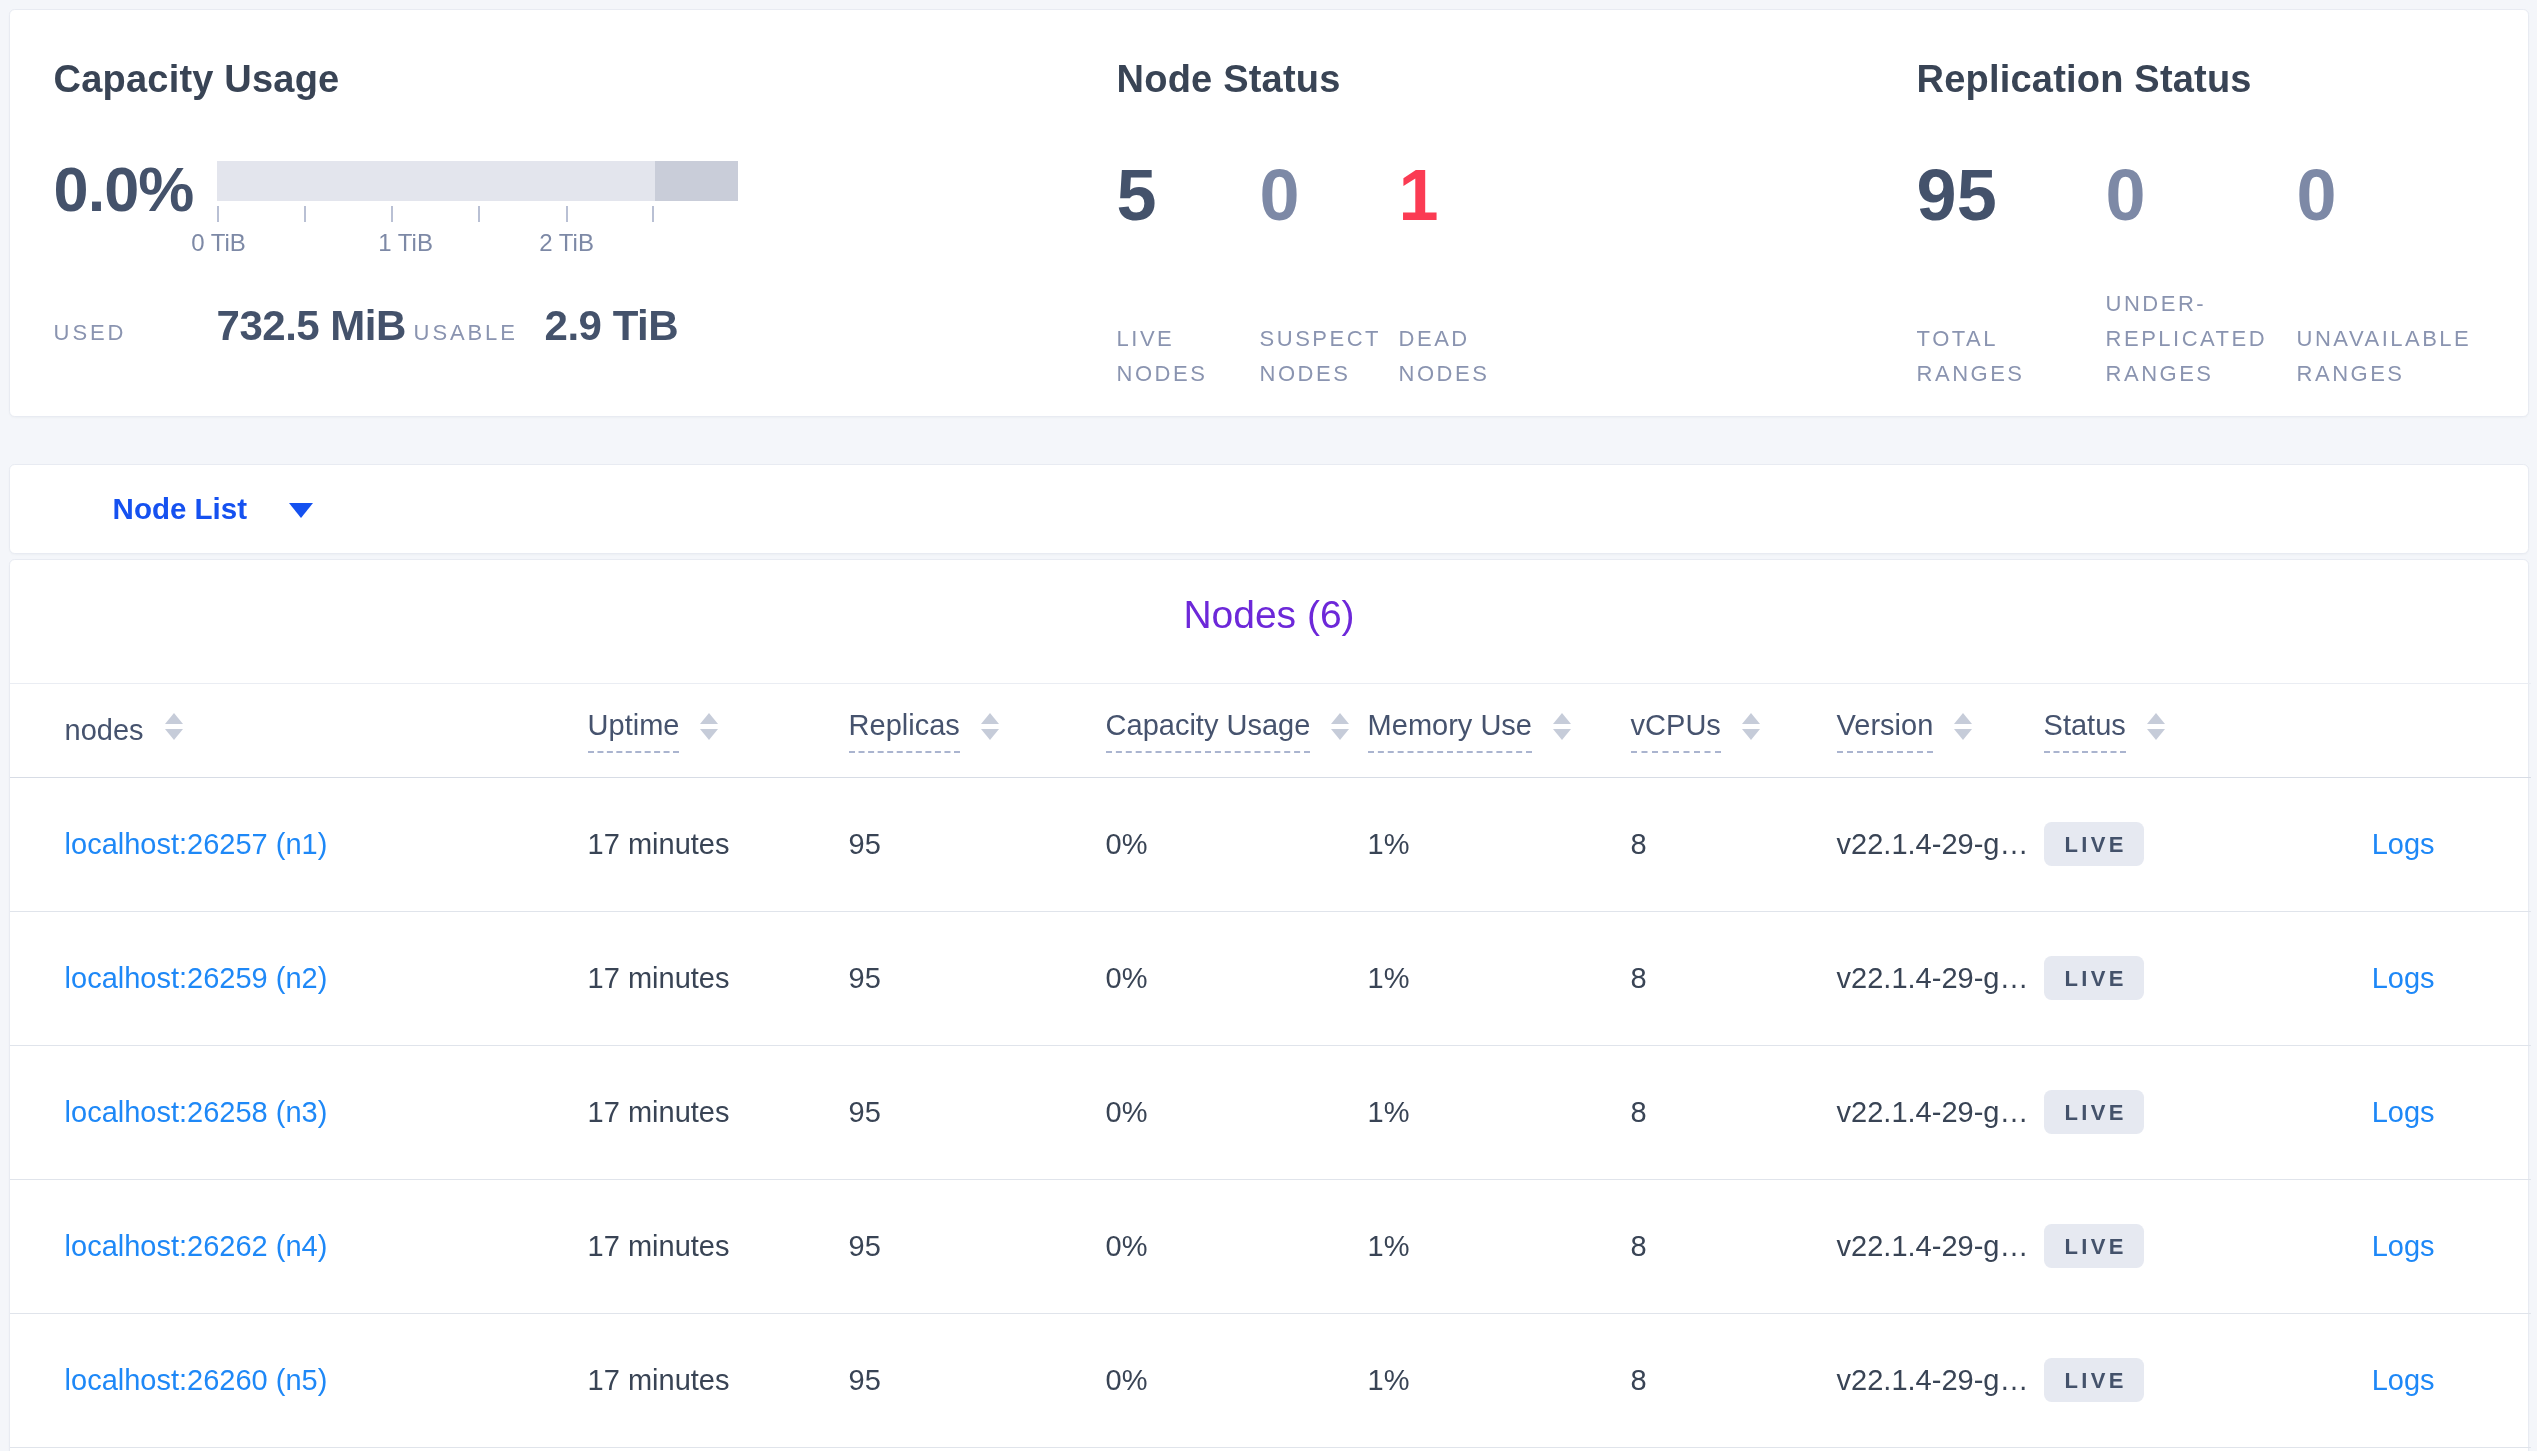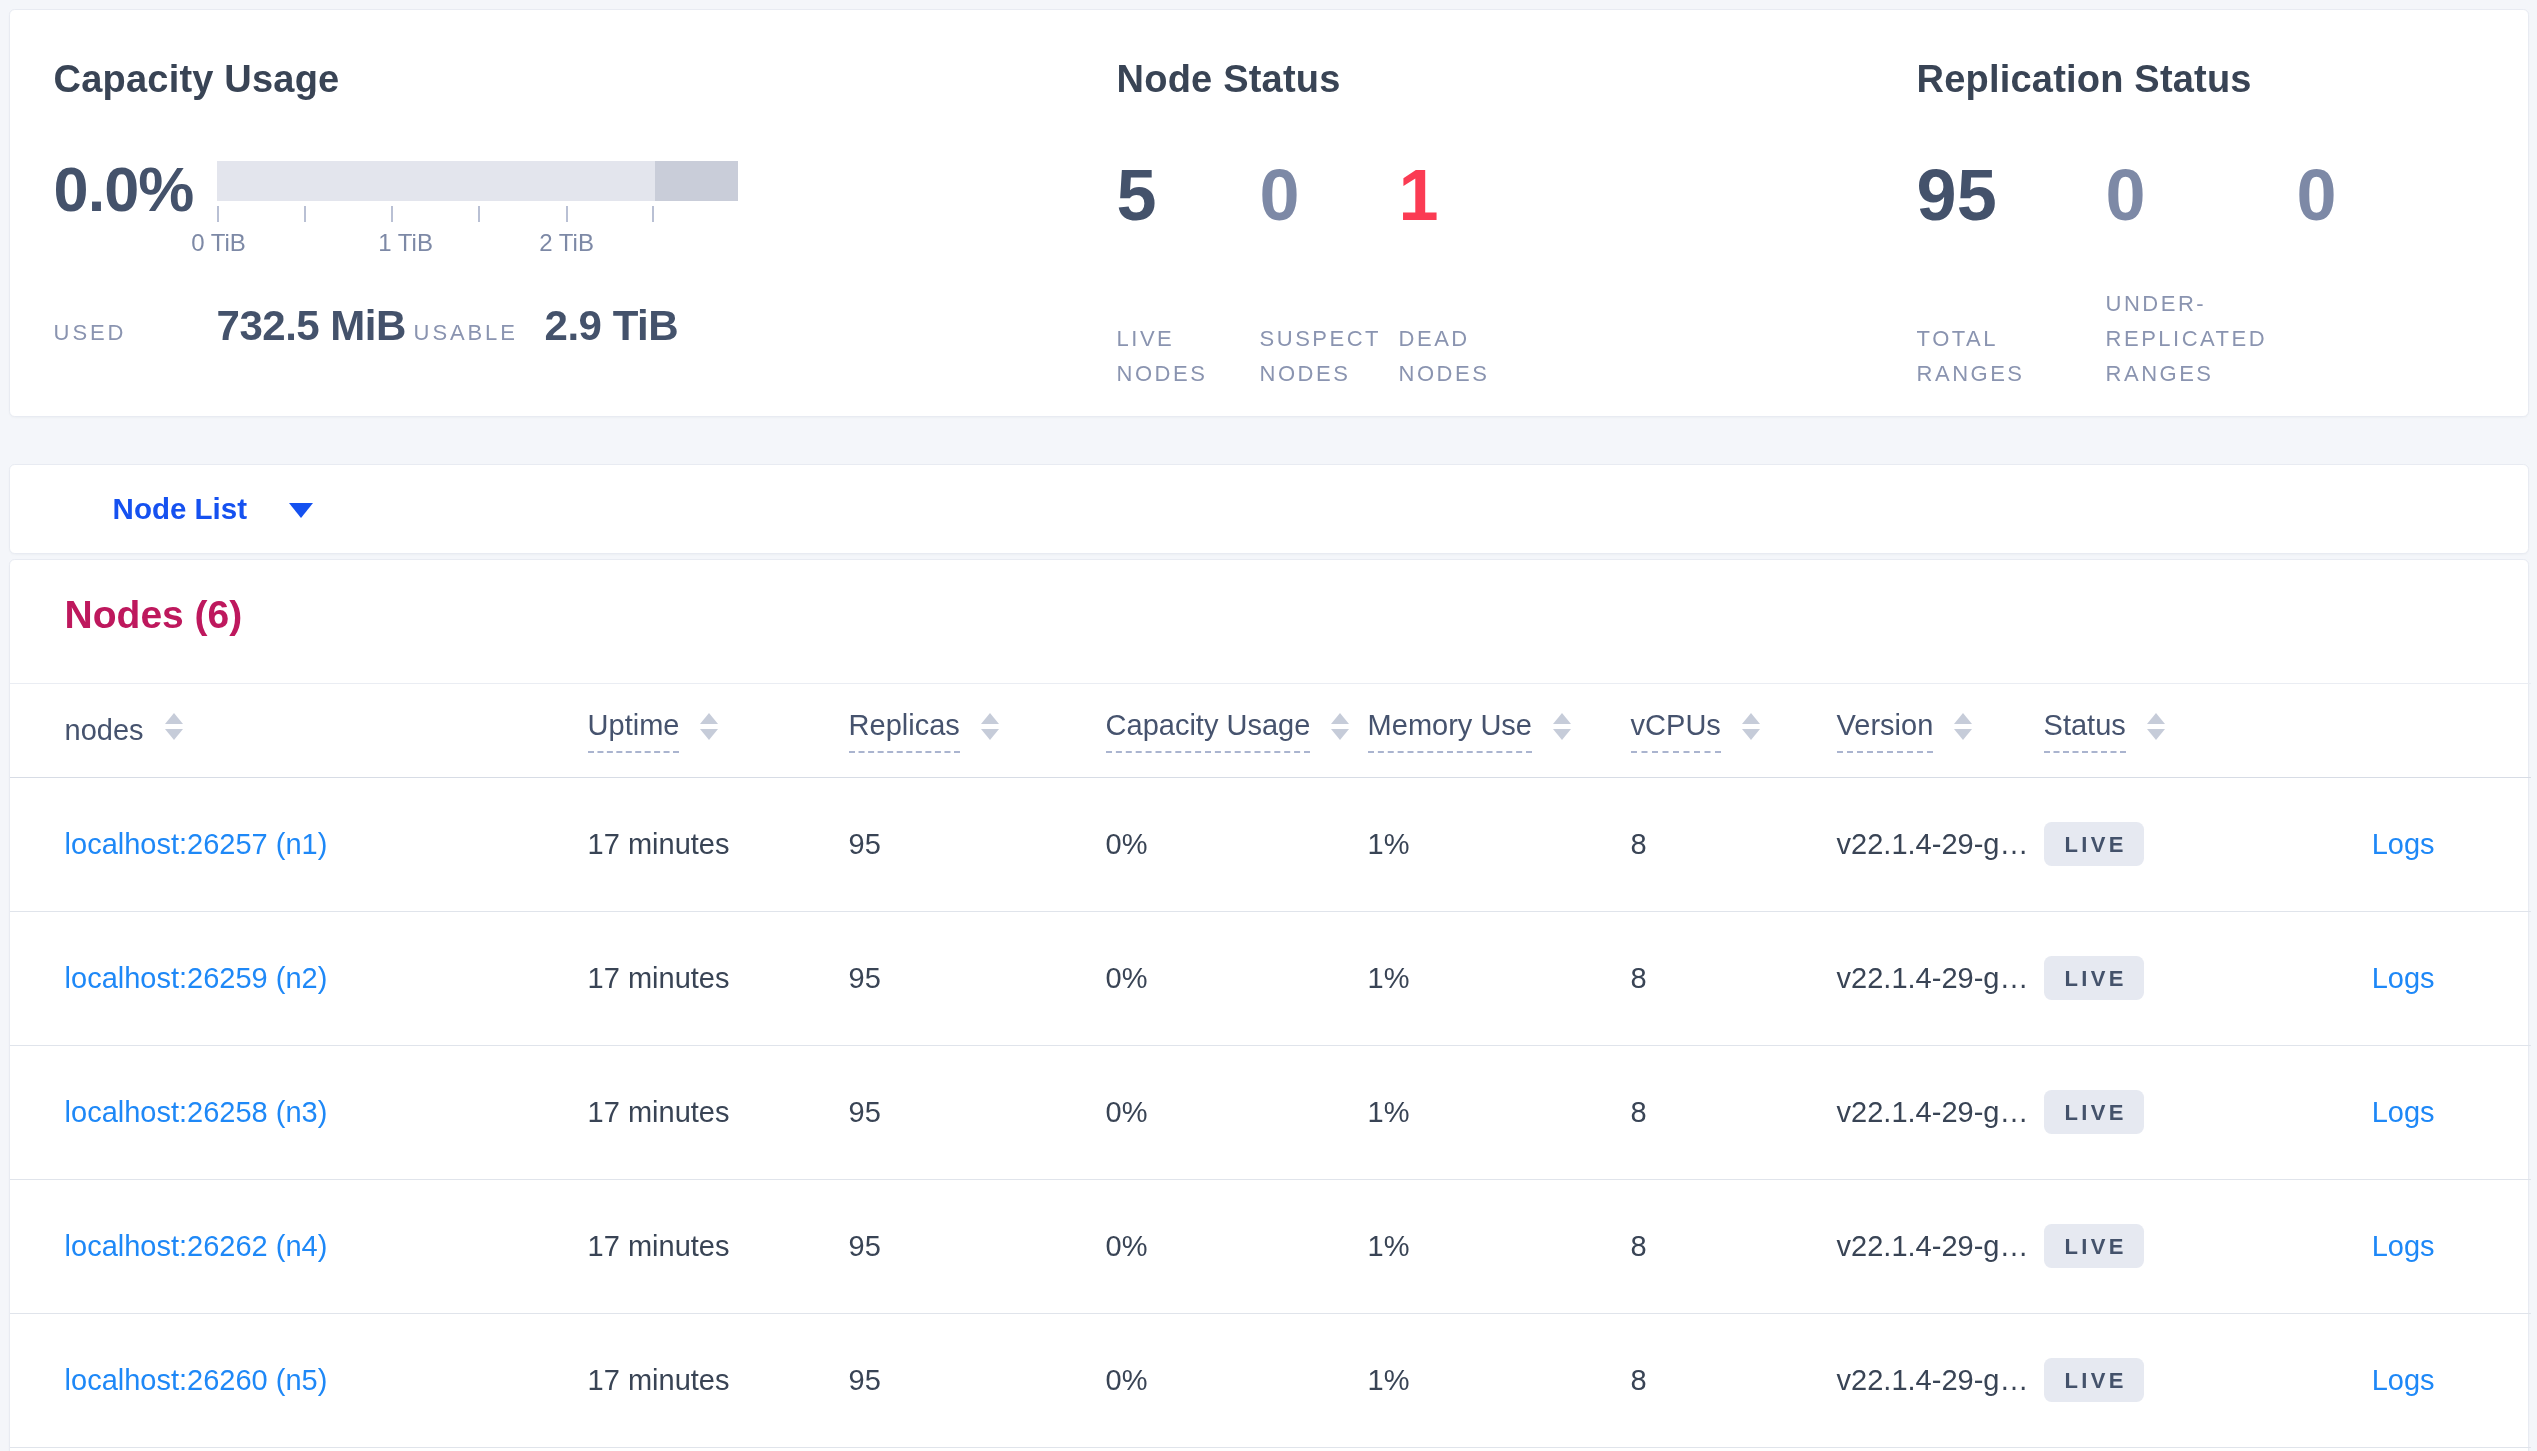--- a/index.html
+++ b/index.html
@@ -54,21 +54,21 @@
   .rc1{flex:0 0 189px;} .rc2{flex:0 0 191px;} .rc3{flex:1;}
   .lbl-w120{width:114px;} .lbl-w135{width:129px;} .lbl-w200{width:191px;} .lbl-w215{width:205px;}
   
   .nodelist-card{margin-top:47px;height:90px;display:flex;align-items:center;padding:0 55px;}
   .nodelist-btn{display:flex;align-items:center;cursor:pointer;margin-left:48px;}
   .nodelist-label{font-size:29.5px;font-weight:600;color:var(--accent-blue);}
   .caret-down{width:0;height:0;border-left:12.4px solid transparent;border-right:12.4px solid transparent;
     border-top:15.2px solid var(--accent-blue);margin-left:42px;margin-top:3.8px;}
   
   .table-card{margin-top:5.7px;min-height:953px;padding-top:30.5px;}
-  .nodes-title{font-size:39px;font-weight:700;color:#be185d;padding:0 55px;line-height:48px;}
+  .nodes-title{font-size:39px;font-weight:400;color:#6d28d9;padding:0 55px;line-height:48px;text-align:center;}
   table{width:100%;border-collapse:collapse;table-layout:fixed;margin-top:44px;}
   thead tr{height:94px;border-top:1.9px solid #eaedf3;border-bottom:1.9px solid #d7dce5;}
   tbody tr{height:134px;border-bottom:1.9px solid var(--row-border);}
   th{font-size:29px;font-weight:400;color:var(--header-text);text-align:left;vertical-align:middle;}
   td{font-size:29px;color:var(--dark);text-align:left;vertical-align:middle;}
   th.c1,td.c1{padding-left:55px;}
   th.c9,td.c9{text-align:right;padding-right:96px;}
   .th-inner{display:inline-flex;align-items:center;}
   .th-label{line-height:34px;}
   .th-label.tip{border-bottom:2.9px dashed var(--underline);padding-bottom:8.6px;}
@@ -142,20 +142,23 @@
       <div class="metric-num muted rc2">0</div>
       <div class="metric-num muted rc3">0</div>
     </div>
     <div class="metric-labels">
       <div class="rc1">
           <div class="metric-label lbl-w135">TOTAL RANGES</div>
         </div>
       <div class="rc2">
           <div class="metric-label lbl-w200">UNDER-REPLICATED RANGES</div>
         </div>
+      <div class="rc3">
+          <div class="metric-label lbl-w215">UNAVAILABLE RANGES</div>
+        </div>
     </div>
   </div>
 </div>
 
 <div class="card nodelist-card">
   <div class="nodelist-btn">
     <span class="nodelist-label">Node List</span>
     <span class="caret-down"></span>
   </div>
 </div>

